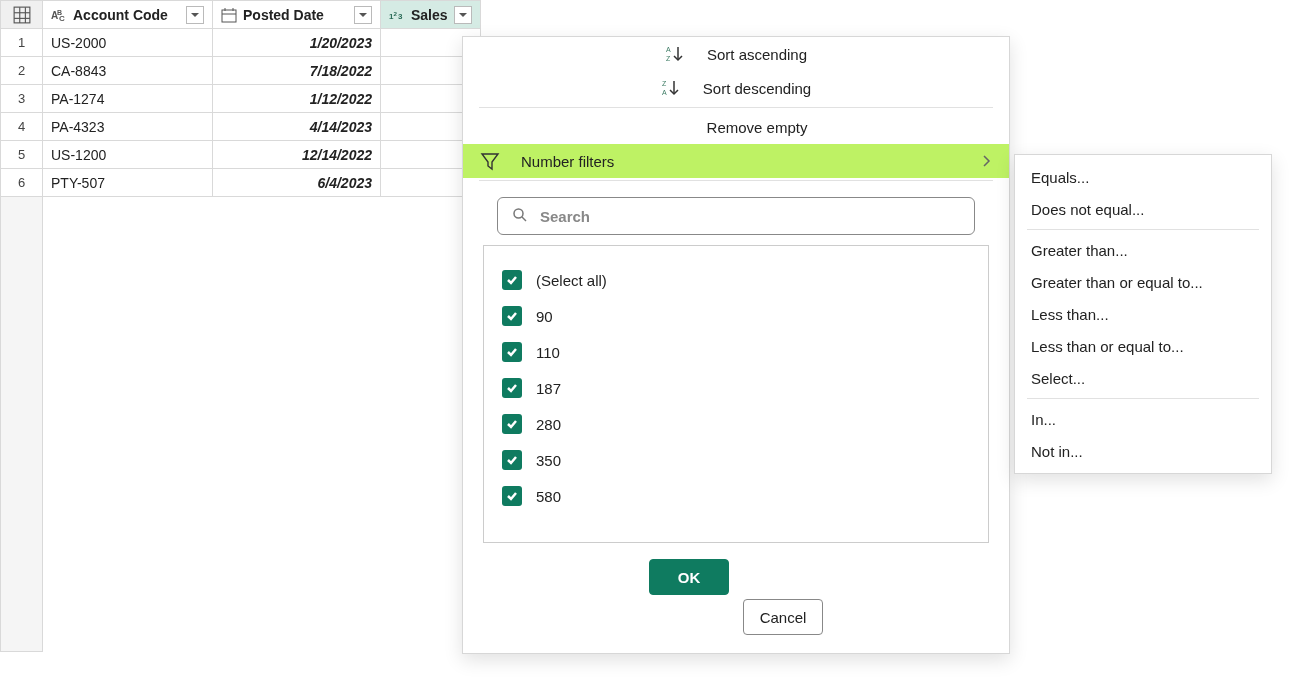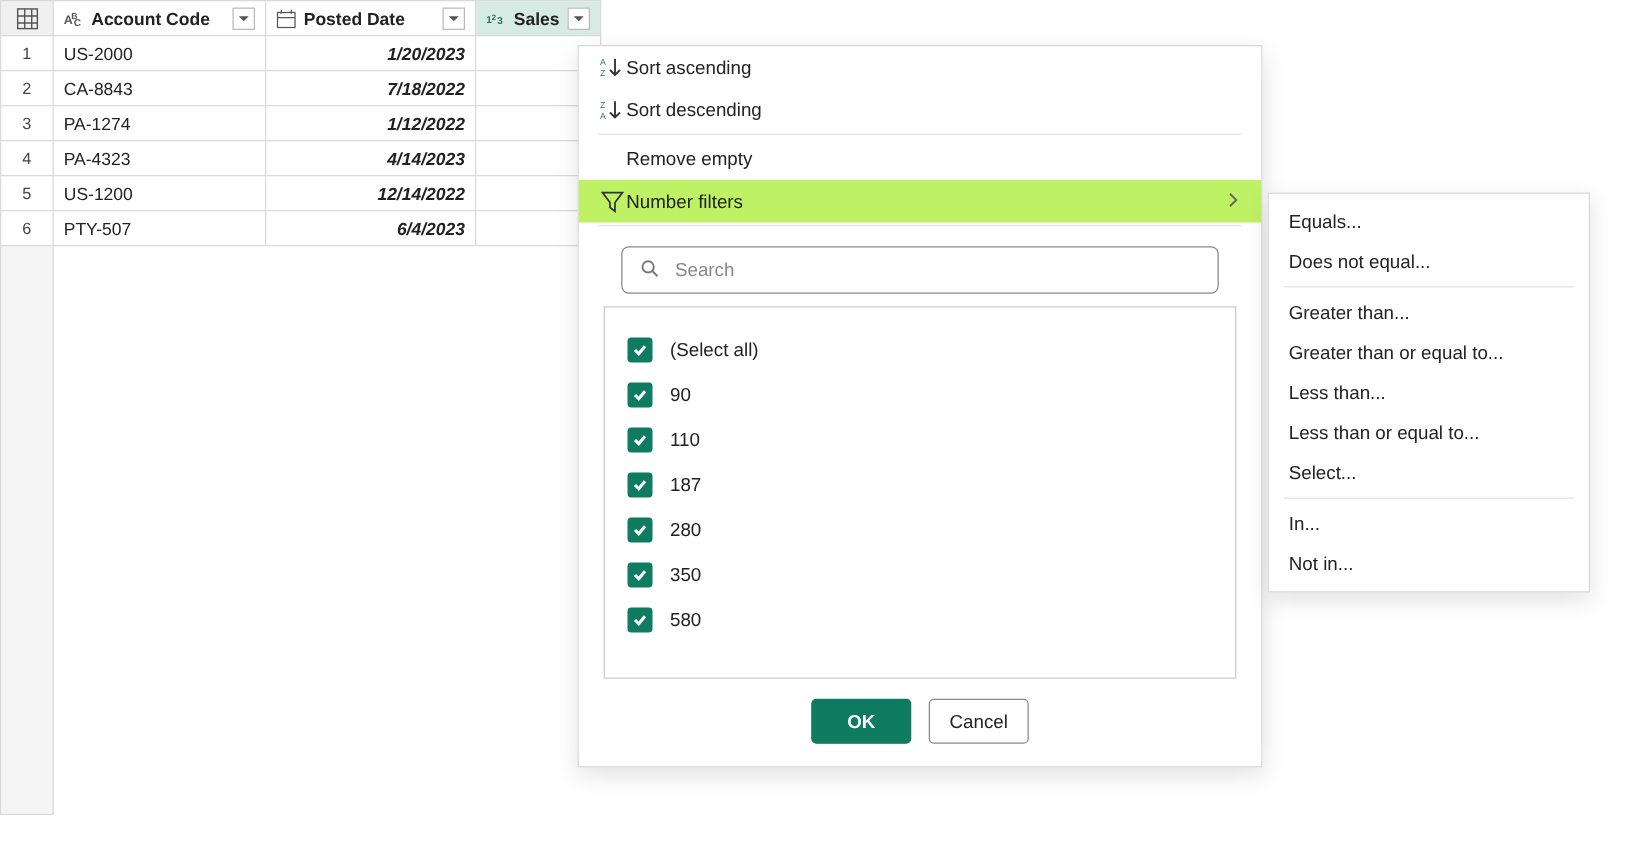--- a/index.html
+++ b/index.html
@@ -90,25 +90,26 @@
     top: 36px;
     width: 548px;
     background: #fff;
     border: 1px solid #d7d7d7;
     box-shadow: 0 6px 18px rgba(0,0,0,.12);
     padding-bottom: 18px;
   }
   .fp-item {
     display: flex;
     align-items: center;
-    gap: 0;
+    gap: 20px;
     height: 34px;
     padding: 0 16px;
     font-size: 15px;
     color: #222;
+    justify-content: center;
   }
   .fp-item.hover {
     background: #bef264;
   }
   .fp-sep {
     height: 1px;
     background: #e1e1e1;
     margin: 2px 16px;
   }
   .fp-icon { width: 22px; display:flex; justify-content:center; }
@@ -127,20 +128,21 @@
     height: 38px;
     padding: 0 14px;
     color: #666;
   }
   .fp-search input {
     border: none;
     outline: none;
     font-size: 15px;
     width: 100%;
     color: #333;
+    font-weight: bold;
   }
   .fp-search input::placeholder { color: #888; }
   .fp-search svg { width:16px; height:16px; }
 
   
   .fp-values {
     margin: 0 20px;
     border: 1px solid #ccc;
     padding: 16px 18px 28px;
   }
@@ -177,20 +179,21 @@
   .btn-primary {
     background: #0f7b60;
     color: #fff;
     border: 1px solid #0f7b60;
     font-weight: 600;
   }
   .btn-secondary {
     background: #fff;
     color: #222;
     border: 1px solid #888;
+    margin-top: 40px;
   }
 
   
   .sub-panel {
     position: absolute;
     left: 1014px;
     top: 154px;
     width: 258px;
     background: #fff;
     border: 1px solid #d7d7d7;

